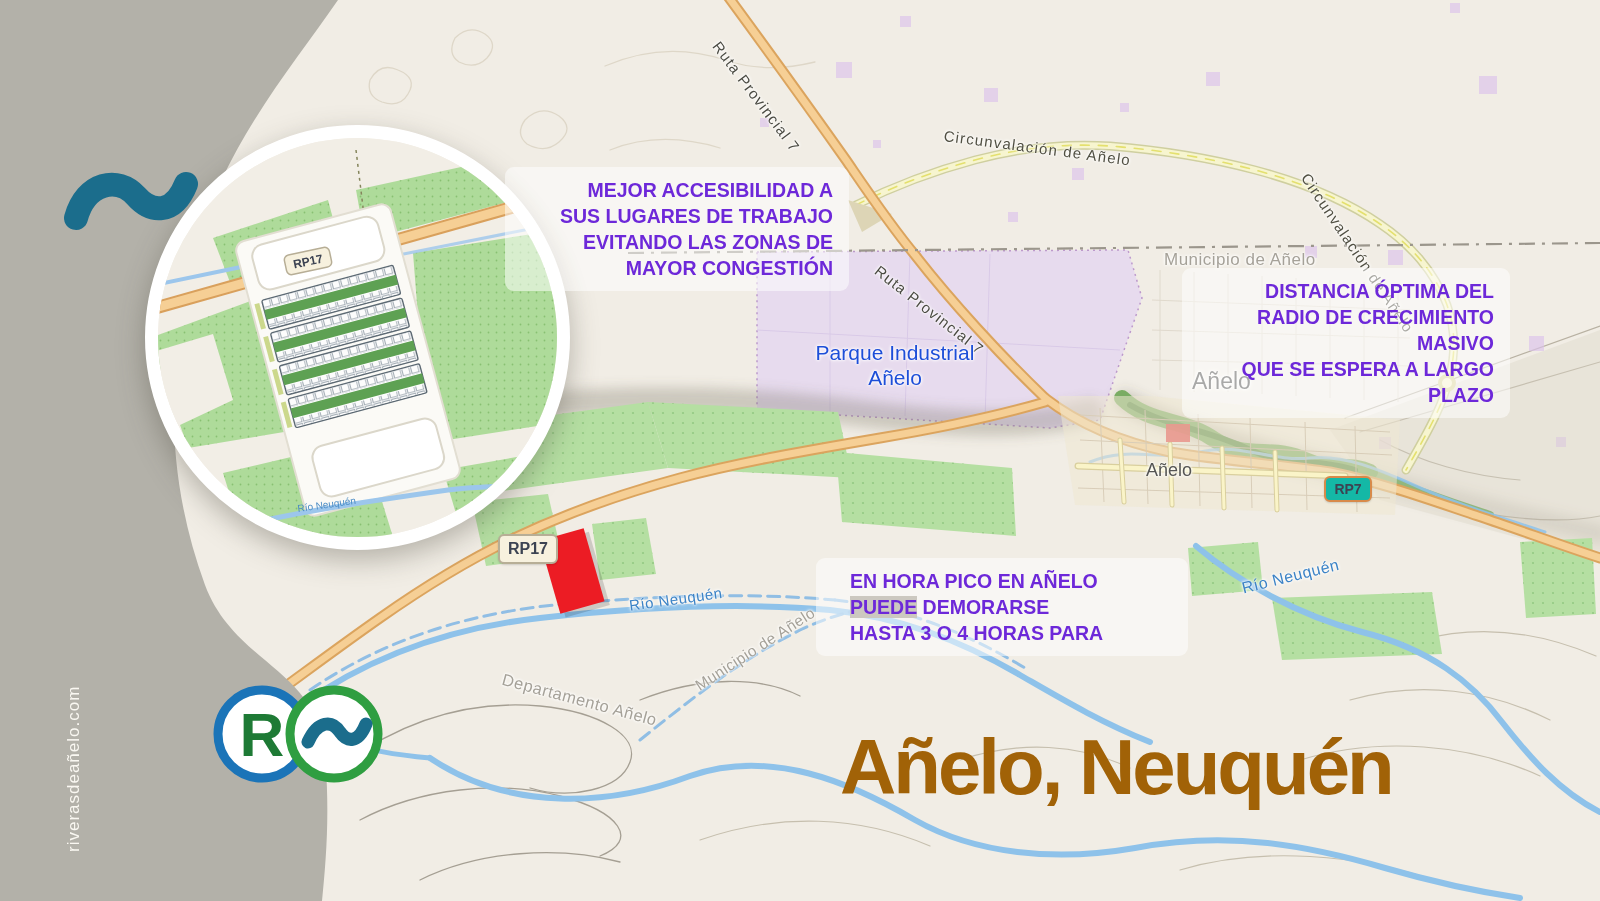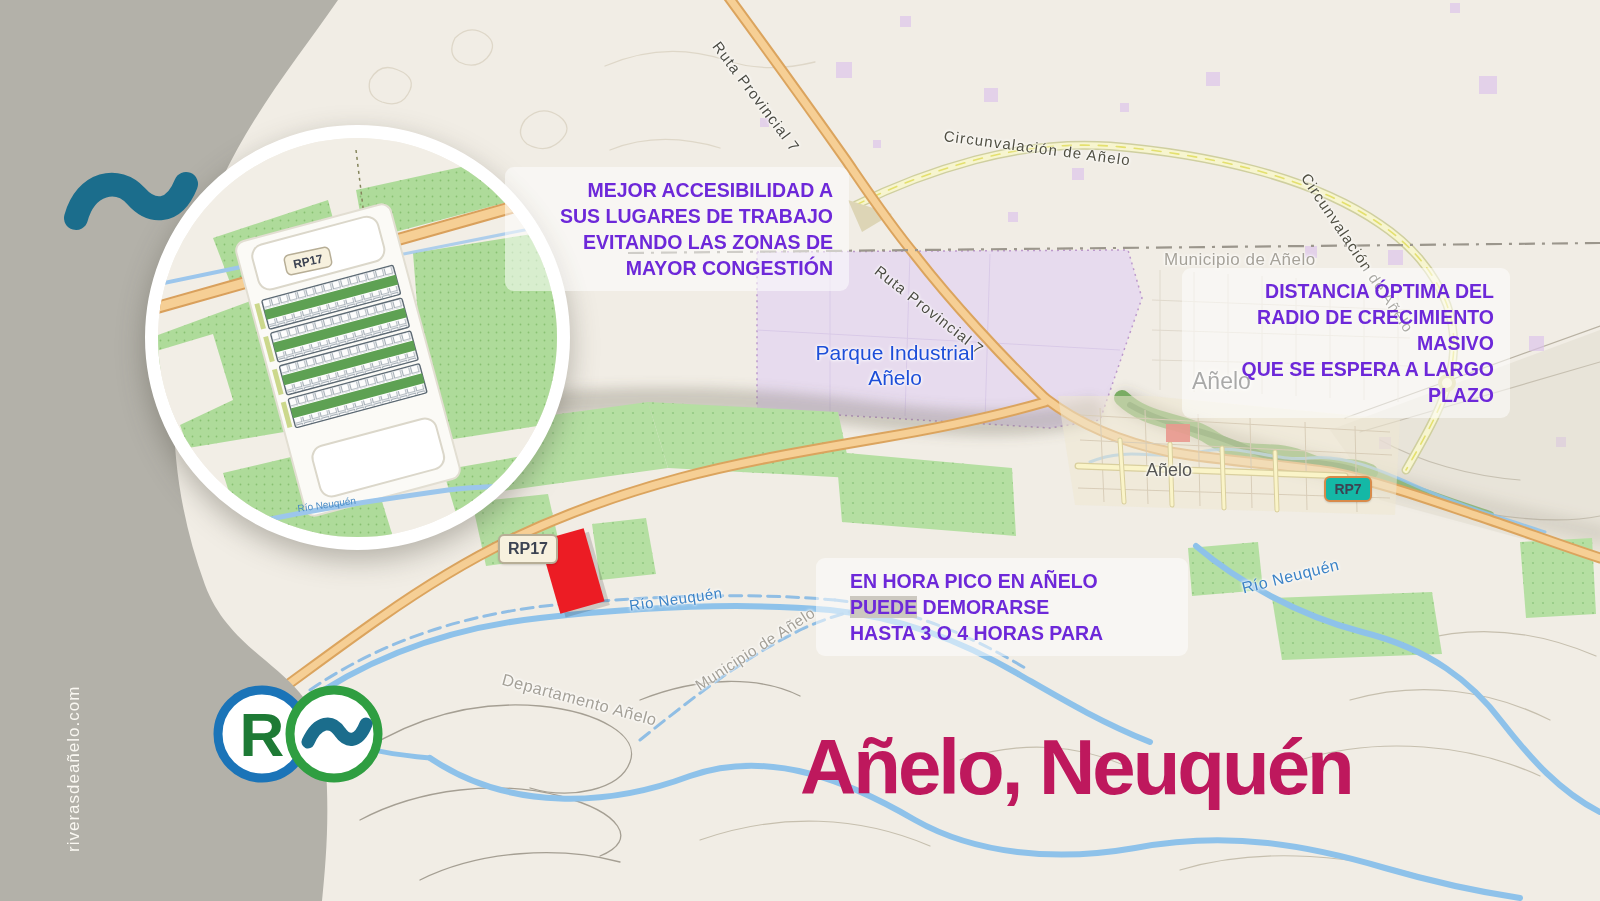--- a/index.html
+++ b/index.html
@@ -12,22 +12,22 @@
   .gray-lbl{color:#a5a198;font-size:16px;letter-spacing:.5px;}
   .river-lbl{color:#3c83c6;font-size:15px;letter-spacing:.5px;}
   .badge{position:absolute;display:flex;align-items:center;justify-content:center;
          background:#f7f1de;border:2px solid #b7ae96;border-radius:6px;
          font-weight:bold;color:#3c4352;box-shadow:0 1px 2px rgba(0,0,0,.15);}
   .note{position:absolute;background:rgba(255,255,255,.52);border-radius:9px;
         padding:10px 16px;font-weight:bold;color:#6d28d9;font-size:19.5px;
         line-height:26px;}
   .note.right{text-align:right;}
   .hl{background:#ccc8c0;}
-  .big-title{position:absolute;left:800px;top:722px;font-size:78px;font-weight:bold;
-        color:#be185d;letter-spacing:-3px;white-space:nowrap;}
+  .big-title{position:absolute;left:840px;top:722px;font-size:78px;font-weight:bold;
+        color:#a16207;letter-spacing:-3px;white-space:nowrap;}
   .watermark{position:absolute;left:64px;top:852px;transform:rotate(-90deg);
         transform-origin:0 0;color:#faf8f2;font-size:17px;letter-spacing:1px;
         white-space:nowrap;}
   .inset{position:absolute;left:145px;top:125px;width:425px;height:425px;
         border-radius:50%;border:13px solid #fff;box-sizing:border-box;
         overflow:hidden;background:#f2eee6;
         box-shadow:0 10px 28px rgba(70,65,55,.35);}
   .logo{position:absolute;left:203px;top:676px;width:192px;height:120px;}
   .brandmark{position:absolute;left:58px;top:158px;width:150px;height:90px;}
 </style>

